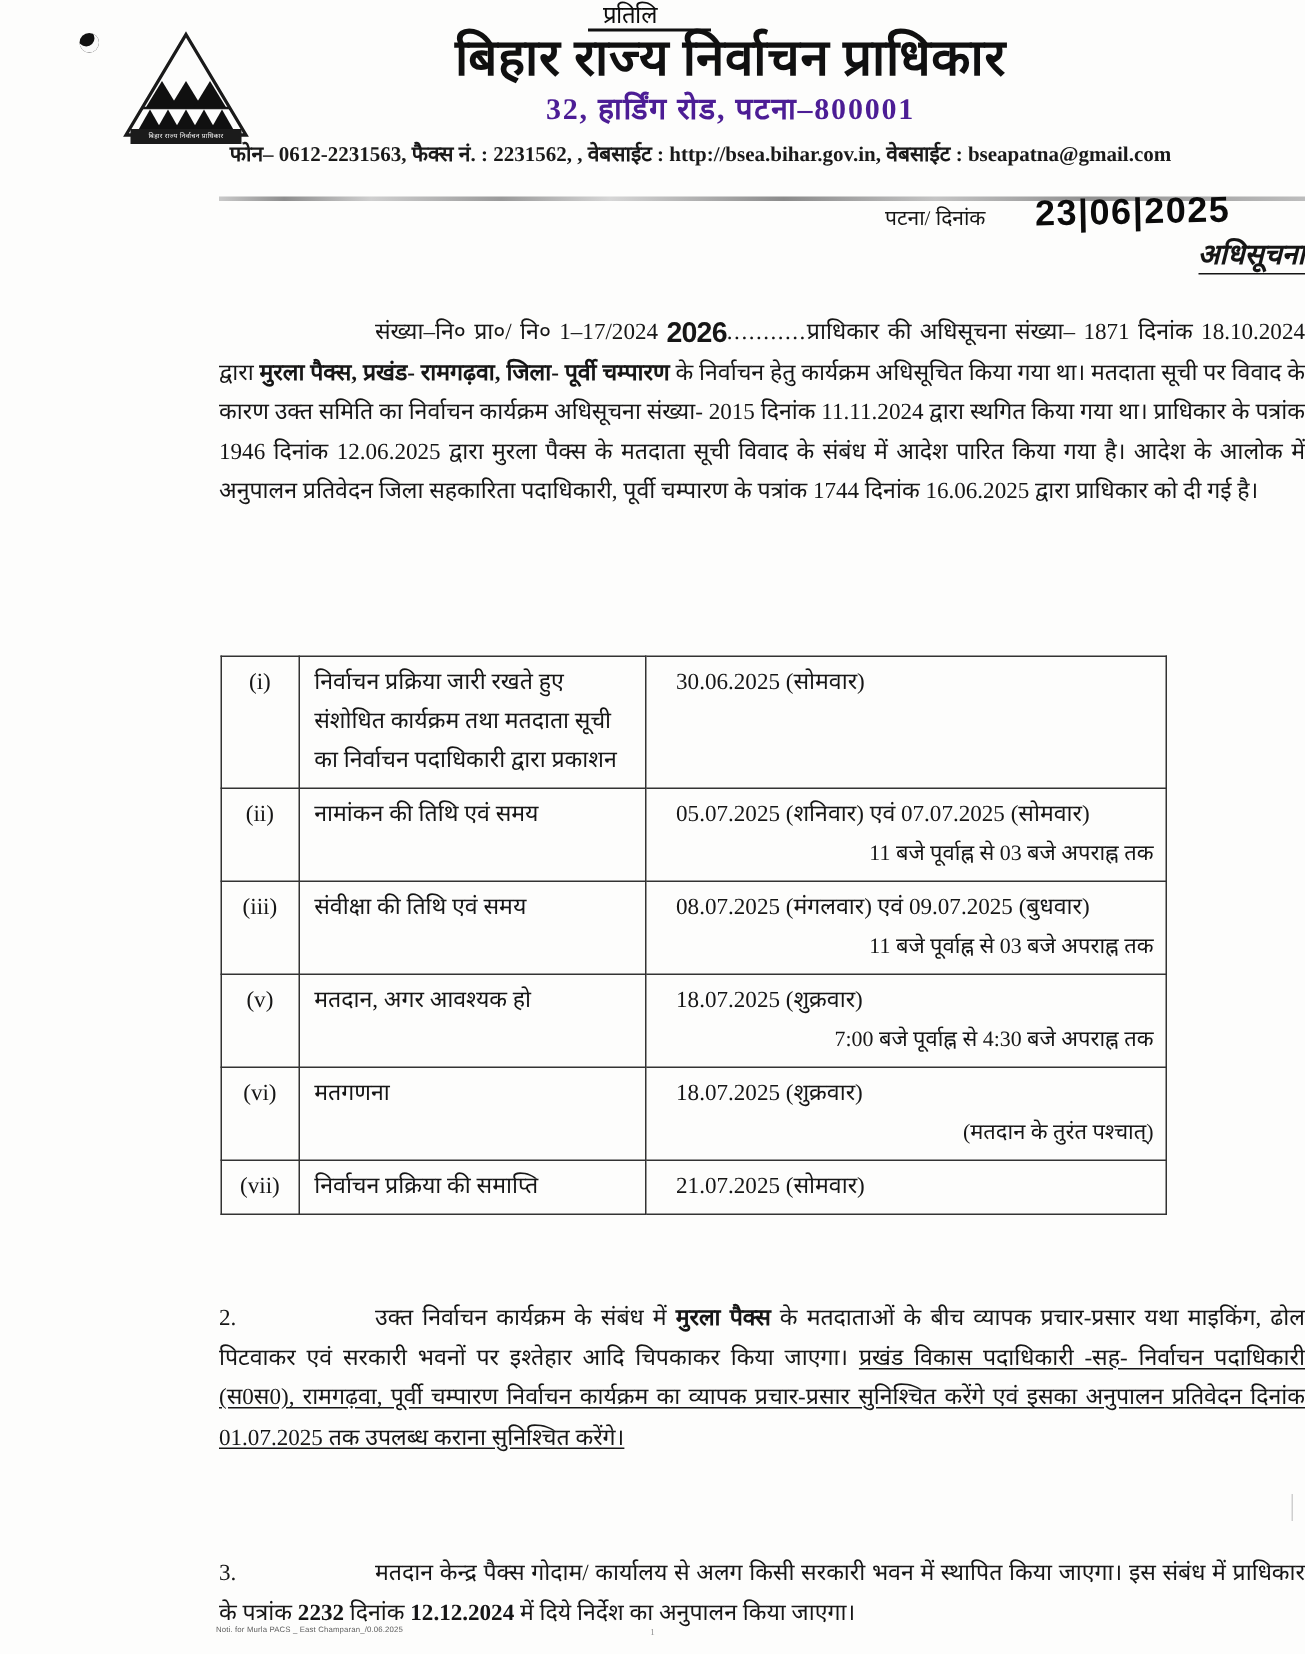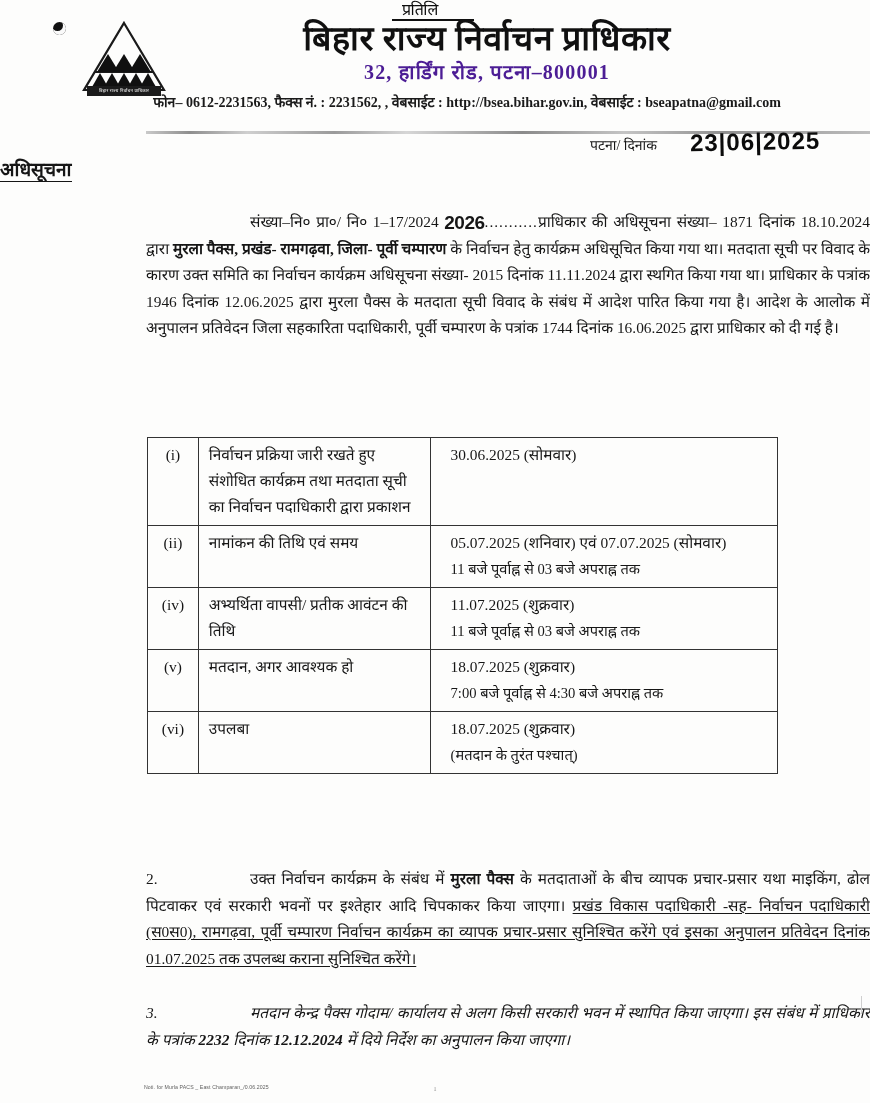--- a/index.html
+++ b/index.html
@@ -149,23 +149,24 @@
     color: #0b0b0b;
     transform: rotate(-1.2deg);
   }
 
   
   .title {
     position: absolute;
     left: 0;
     top: 156px;
     width: 870px;
-    text-align: left;
+    text-align: right;
     font-size: 19px;
     font-weight: bold;
+    font-style: italic;
   }
   .title span {
     border-bottom: 1.6px solid #151515;
     padding-bottom: 1px;
   }
 
   
   .body {
     position: absolute;
     left: 146px;
@@ -214,36 +215,35 @@
     padding-left: 0;
     padding-right: 0;
   }
   .sched td.lbl { width: 247px; }
   .sched td.val {
     width: 328px;
     white-space: nowrap;
     overflow: visible;
     padding-left: 20px;
   }
-  .sched td.val .l2 { display: block; }
+  .sched td.val .l2 { display: block; text-align: right; }
   .sched td.val .sm { font-size: 14.6px; }
 
   
   .tail {
     position: absolute;
     left: 146px;
     top: 866px;
     width: 724px;
   }
   .tail2 {
     position: absolute;
     left: 146px;
-    top: 1000px;
-    width: 724px;
-    font-style: italic;
+    top: 1036px;
+    width: 724px;
   }
 
   
   .footer-note {
     position: absolute;
     left: 144px;
     top: 1084px;
     font-family: "Liberation Sans", sans-serif;
     font-size: 5.2px;
     color: #5e5e5e;
@@ -327,41 +327,48 @@
       </tr>
       <tr>
         <td class="rn">(ii)</td>
         <td class="lbl">नामांकन की तिथि एवं समय</td>
         <td class="val">
           <span>05.07.2025 (शनिवार) एवं 07.07.2025 (सोमवार)</span>
           <span class="l2 sm">11 बजे पूर्वाह्न से 03 बजे अपराह्न तक</span>
         </td>
       </tr>
       <tr>
-        <td class="rn">(iv)</td>
-        <td class="lbl">अभ्यर्थिता वापसी/ प्रतीक आवंटन की तिथि</td>
-        <td class="val">
-          <span>11.07.2025 (शुक्रवार)</span>
+        <td class="rn">(iii)</td>
+        <td class="lbl">संवीक्षा की तिथि एवं समय</td>
+        <td class="val">
+          <span>08.07.2025 (मंगलवार) एवं 09.07.2025 (बुधवार)</span>
           <span class="l2 sm">11 बजे पूर्वाह्न से 03 बजे अपराह्न तक</span>
         </td>
       </tr>
       <tr>
         <td class="rn">(v)</td>
         <td class="lbl">मतदान, अगर आवश्यक हो</td>
         <td class="val">
           <span>18.07.2025 (शुक्रवार)</span>
           <span class="l2 sm">7:00 बजे पूर्वाह्न से 4:30 बजे अपराह्न तक</span>
         </td>
       </tr>
       <tr>
         <td class="rn">(vi)</td>
-        <td class="lbl">उपलबा</td>
+        <td class="lbl">मतगणना</td>
         <td class="val">
           <span>18.07.2025 (शुक्रवार)</span>
           <span class="l2 sm">(मतदान के तुरंत पश्चात्)</span>
+        </td>
+      </tr>
+      <tr>
+        <td class="rn">(vii)</td>
+        <td class="lbl">निर्वाचन प्रक्रिया की समाप्ति</td>
+        <td class="val">
+          <span>21.07.2025 (सोमवार)</span>
         </td>
       </tr>
     </tbody>
   </table>
 
   <div class="tail">
     <p class="para">
       <span class="lead-num"><span>2.</span></span><span>उक्त निर्वाचन कार्यक्रम के संबंध में </span><b class="bold">मुरला पैक्स</b><span> के मतदाताओं के बीच व्यापक प्रचार-प्रसार यथा माइकिंग, ढोल पिटवाकर एवं सरकारी भवनों पर इश्तेहार आदि चिपकाकर किया जाएगा। </span><span class="uline">प्रखंड विकास पदाधिकारी -सह- निर्वाचन पदाधिकारी (स0स0), रामगढ़वा, पूर्वी चम्पारण निर्वाचन कार्यक्रम का व्यापक प्रचार-प्रसार सुनिश्चित करेंगे एवं इसका अनुपालन प्रतिवेदन दिनांक 01.07.2025 तक उपलब्ध कराना सुनिश्चित करेंगे।</span>
     </p>
   </div>

